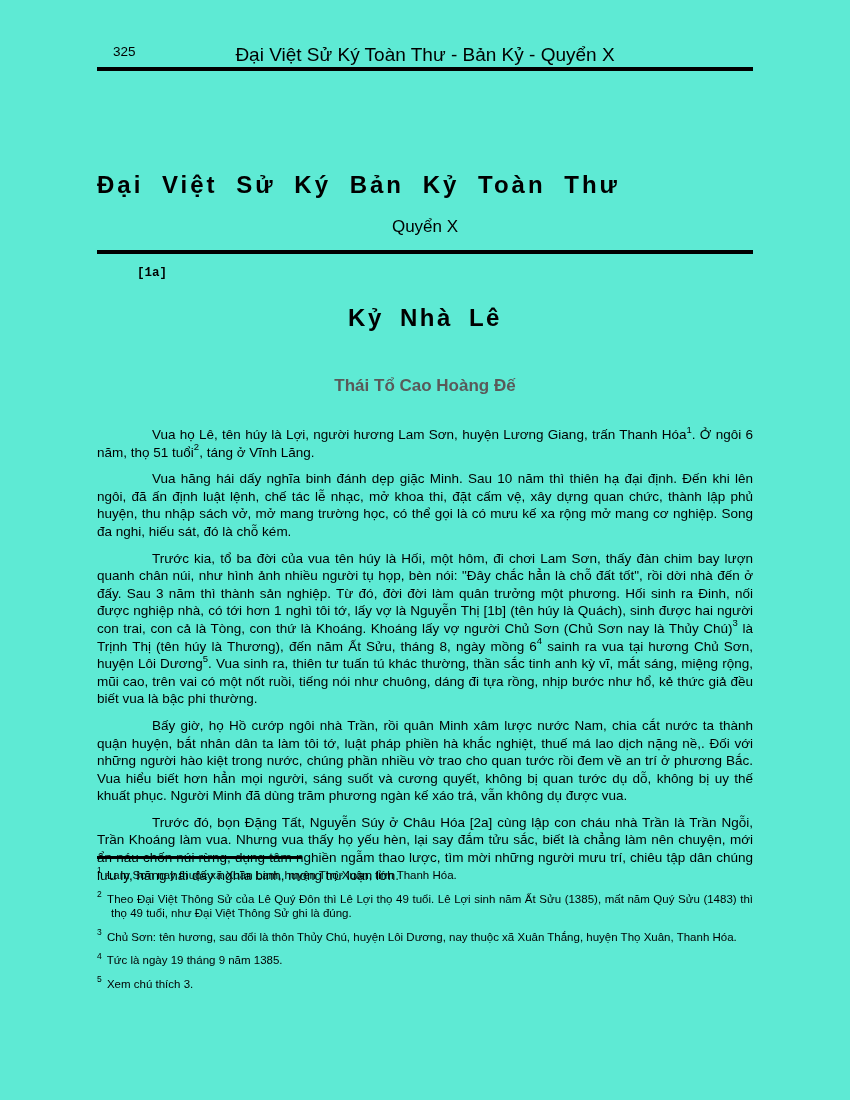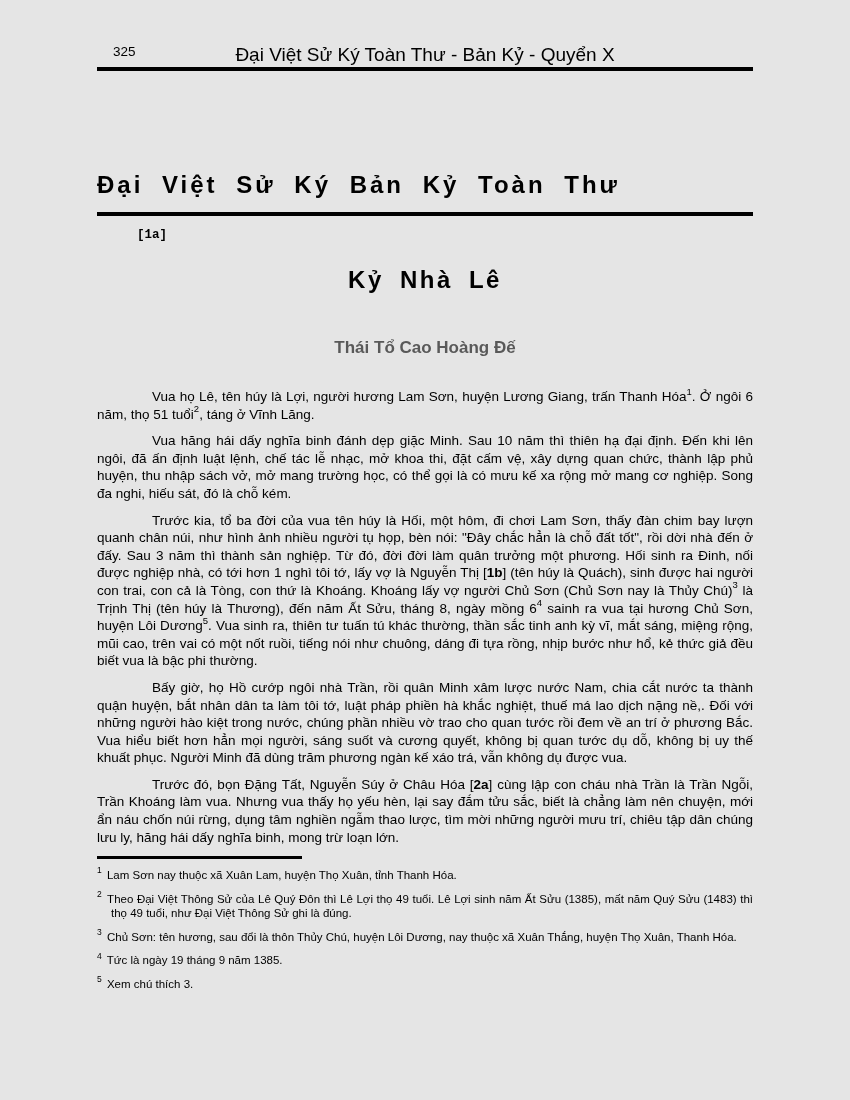--- a/index.html
+++ b/index.html
@@ -1,20 +1,20 @@
 <!DOCTYPE html>
 <html><head>
 <meta charset="utf-8">
 <style>
   html, body { margin: 0; padding: 0; background: #ffffff; }
   .page {
     position: relative;
     width: 850px;
     height: 1100px;
-    background: #e5e5e5;
+    background: #5eead4;
     font-family: "Liberation Sans", sans-serif;
     color: #000000;
     overflow: hidden;
   }
   .content { position: absolute; left: 97px; width: 656px; top: 0; }
 
   
   .runhead { position: relative; height: 62px; }
   .pagenum {
     position: absolute; left: 16px; top: 44px;
@@ -64,21 +64,21 @@
     font-size: 13.5px; line-height: 17.6px;
     text-align: justify;
     text-indent: 55px;
   }
   .para.bold { font-weight: normal; }
   .para.no-justify { text-align: left; }
   .fnref {
     font-size: 9.5px; line-height: 0;
     position: relative; top: -1px;
   }
-  .para b { font-weight: bold; }
+  .para b { font-weight: normal; }
 
   
   .footer-block { position: absolute; left: 97px; width: 656px; top: 856px; }
   .fn-rule { width: 205px; height: 3px; background: #000000; }
   .footnote {
     margin-top: 9px;
     font-size: 11.5px; line-height: 14.6px;
     padding-left: 14px; text-indent: -14px;
     text-align: justify;
   }
@@ -90,20 +90,21 @@
 <div class="page">
   <div class="content">
 
     <div class="runhead">
       <span class="pagenum">325</span>
       <div class="runtitle">Đại Việt Sử Ký Toàn Thư - Bản Kỷ - Quyển X</div>
       <div class="rule-thick rule-head"></div>
     </div>
 
     <div class="main-title">Đại Việt Sử Ký Bản Kỷ Toàn Thư</div>
+    <div class="volume-title">Quyển X</div>
     <div class="rule-thick rule-title"></div>
 
     <div class="page-marker">[1a]</div>
 
     <div class="section-title">Kỷ Nhà Lê</div>
     <div class="subsection-title" style="color: rgb(89, 89, 89);">Thái Tổ Cao Hoàng Đế</div>
 
     <div class="body-text">
         <p class="para bold">Vua họ Lê, tên húy là Lợi, người hương Lam Sơn, huyện Lương Giang, trấn Thanh Hóa<sup class="fnref">1</sup>.  Ở ngôi 6 năm, thọ 51 tuổi<sup class="fnref">2</sup>, táng ở Vĩnh Lăng.</p>
         <p class="para bold">Vua hăng hái dấy nghĩa binh đánh dẹp giặc Minh.  Sau 10 năm thì thiên hạ đại định. Đến khi lên ngôi, đã ấn định luật lệnh, chế tác lễ nhạc, mở khoa thi, đặt cấm vệ, xây dựng quan chức, thành lập phủ huyện, thu nhập sách vở, mở mang trường học, có thể gọi là có mưu kế xa rộng mở mang cơ nghiệp.  Song đa nghi, hiếu sát, đó là chỗ kém.</p>

